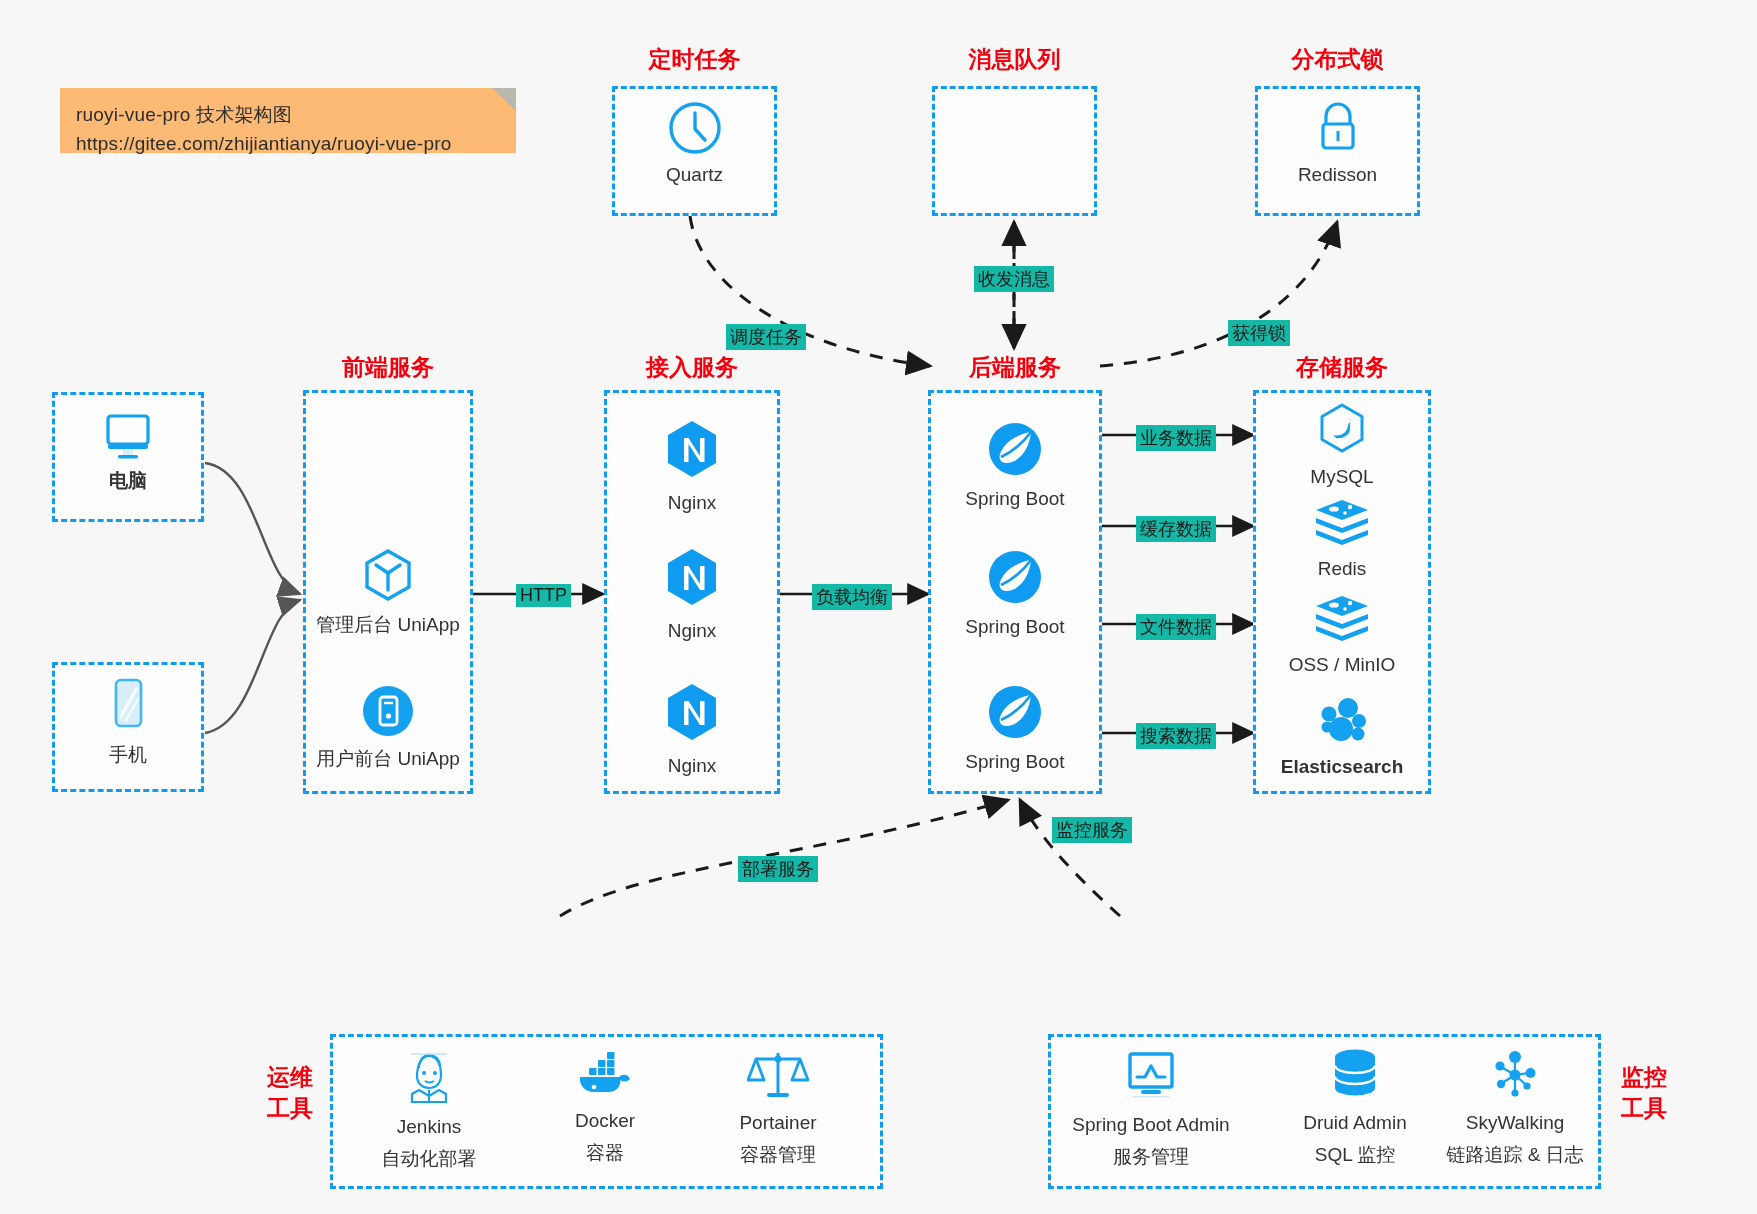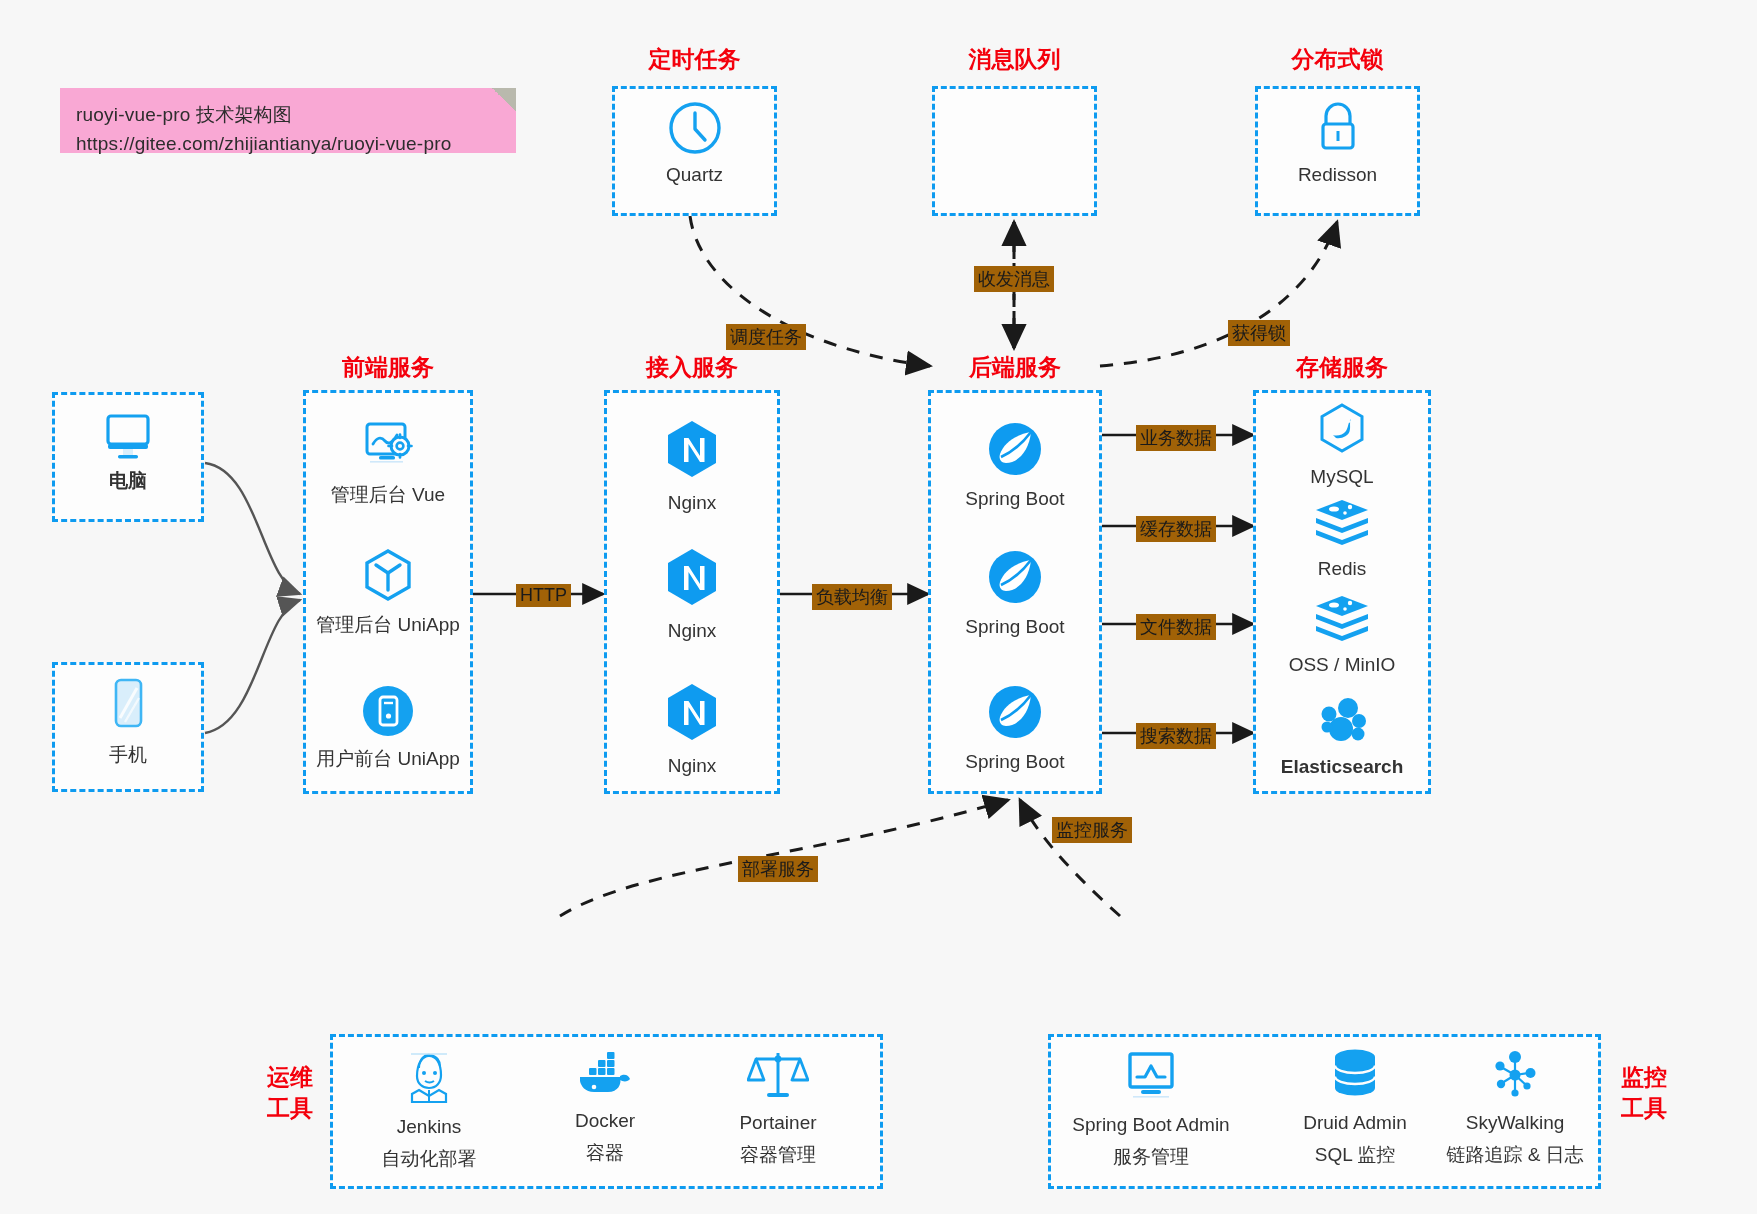--- a/index.html
+++ b/index.html
@@ -8,21 +8,21 @@
     background:#f7f7f7;
     font-family:"Liberation Sans","DejaVu Sans",sans-serif;
     position:relative;overflow:hidden;
   }
   #stage{position:absolute;inset:0;}
   svg#wires{position:absolute;left:0;top:0;width:1757px;height:1214px;pointer-events:none;}
 
   
   .note{
     position:absolute;left:60px;top:88px;width:456px;height:65px;
-    background:#f9a8d4;box-sizing:border-box;padding:12px 16px 0 16px;
+    background:#fdba74;box-sizing:border-box;padding:12px 16px 0 16px;
     font-size:19px;color:#2d2d2d;line-height:1.55;letter-spacing:.2px;
   }
   .note .fold{
     position:absolute;right:0;top:0;width:24px;height:24px;
     background:linear-gradient(225deg,#b9b9ad 0 50%,transparent 50%);
   }
 
   
   .ghead{
     position:absolute;color:#f4000c;font-weight:bold;font-size:23px;
@@ -45,21 +45,21 @@
   .cell{position:absolute;display:flex;flex-direction:column;align-items:center;justify-content:flex-start;}
   .cell .lbl{
     font-size:19px;color:#333;text-align:center;line-height:1.35;white-space:nowrap;
     margin-top:6px;
   }
   .cell .lbl.sub{font-size:19px;}
   .ico{display:block;}
 
   
   .elabel{
-    position:absolute;font-size:18px;color:#1a1a1a;background:#a16207;
+    position:absolute;font-size:18px;color:#1a1a1a;background:#14b8a6;
     padding:1px 4px;white-space:nowrap;
     font-family:"DejaVu Sans","Liberation Sans",sans-serif;
   }
   .elabel.en{font-family:"Liberation Sans",sans-serif;}
 </style>
 </head>
 <body>
 
 <div id="stage">
 
@@ -159,38 +159,20 @@
       <rect x="10" y="4" width="25" height="46" rx="5" fill="#d9eefb" stroke="#3fb6f5" stroke-width="2.6"></rect>
       <path d="M14 42 L31 12" stroke="#ffffff" stroke-width="3" opacity=".85"></path>
       <path d="M19 46 L33 22" stroke="#ffffff" stroke-width="2.2" opacity=".7"></path>
     </svg>
     <div class="lbl">手机</div>
   </div>
 
   <div class="ghead" style="left:303px;top:352px;width:170px;">前端服务</div>
   <div class="dbox" style="left:303px;top:390px;width:170px;height:404px;"></div>
 
-  <div class="cell" style="left:303px;top:418px;width:170px;">
-    <svg class="ico" width="60" height="58" viewBox="0 0 60 58">
-      <rect x="9" y="6" width="38" height="30" rx="3" fill="none" stroke="#14a1f0" stroke-width="3"></rect>
-      <path d="M15 26 Q21 16 27 23 Q32 29 39 17" fill="none" stroke="#14a1f0" stroke-width="2.8" stroke-linecap="round"></path>
-      <circle cx="42" cy="28" r="10" fill="#fdfdfd"></circle>
-      <circle cx="42" cy="28" r="9" fill="none" stroke="#14a1f0" stroke-width="3"></circle>
-      <circle cx="42" cy="28" r="3.4" fill="none" stroke="#14a1f0" stroke-width="2.6"></circle>
-      <g stroke="#14a1f0" stroke-width="2.6" stroke-linecap="round">
-        <line x1="42" y1="16.5" x2="42" y2="20"></line>
-          <line x1="42" y1="36" x2="42" y2="39.5"></line>
-        <line x1="30.5" y1="28" x2="34" y2="28"></line>
-          <line x1="50" y1="28" x2="53.5" y2="28"></line>
-      </g>
-      <rect x="21" y="38" width="16" height="3.6" rx="1.6" fill="#14a1f0"></rect>
-      <rect x="12" y="43" width="33" height="1.6" fill="#cfe8fa"></rect>
-    </svg>
-    <div class="lbl">管理后台 Vue</div>
-  </div>
 
   <div class="cell" style="left:303px;top:546px;width:170px;">
     <svg class="ico" width="58" height="60" viewBox="0 0 58 60">
       <path d="M29 5 L50 17 L50 41 L29 53 L8 41 L8 17 Z" fill="none" stroke="#14a1f0" stroke-width="3.4"></path>
       <path d="M17 19 L29 27 L41 19" fill="none" stroke="#14a1f0" stroke-width="3.4" stroke-linecap="round" stroke-linejoin="round"></path>
       <line x1="29" y1="27" x2="29" y2="44" stroke="#14a1f0" stroke-width="3.4" stroke-linecap="round"></line>
     </svg>
     <div class="lbl">管理后台 UniApp</div>
   </div>
 

